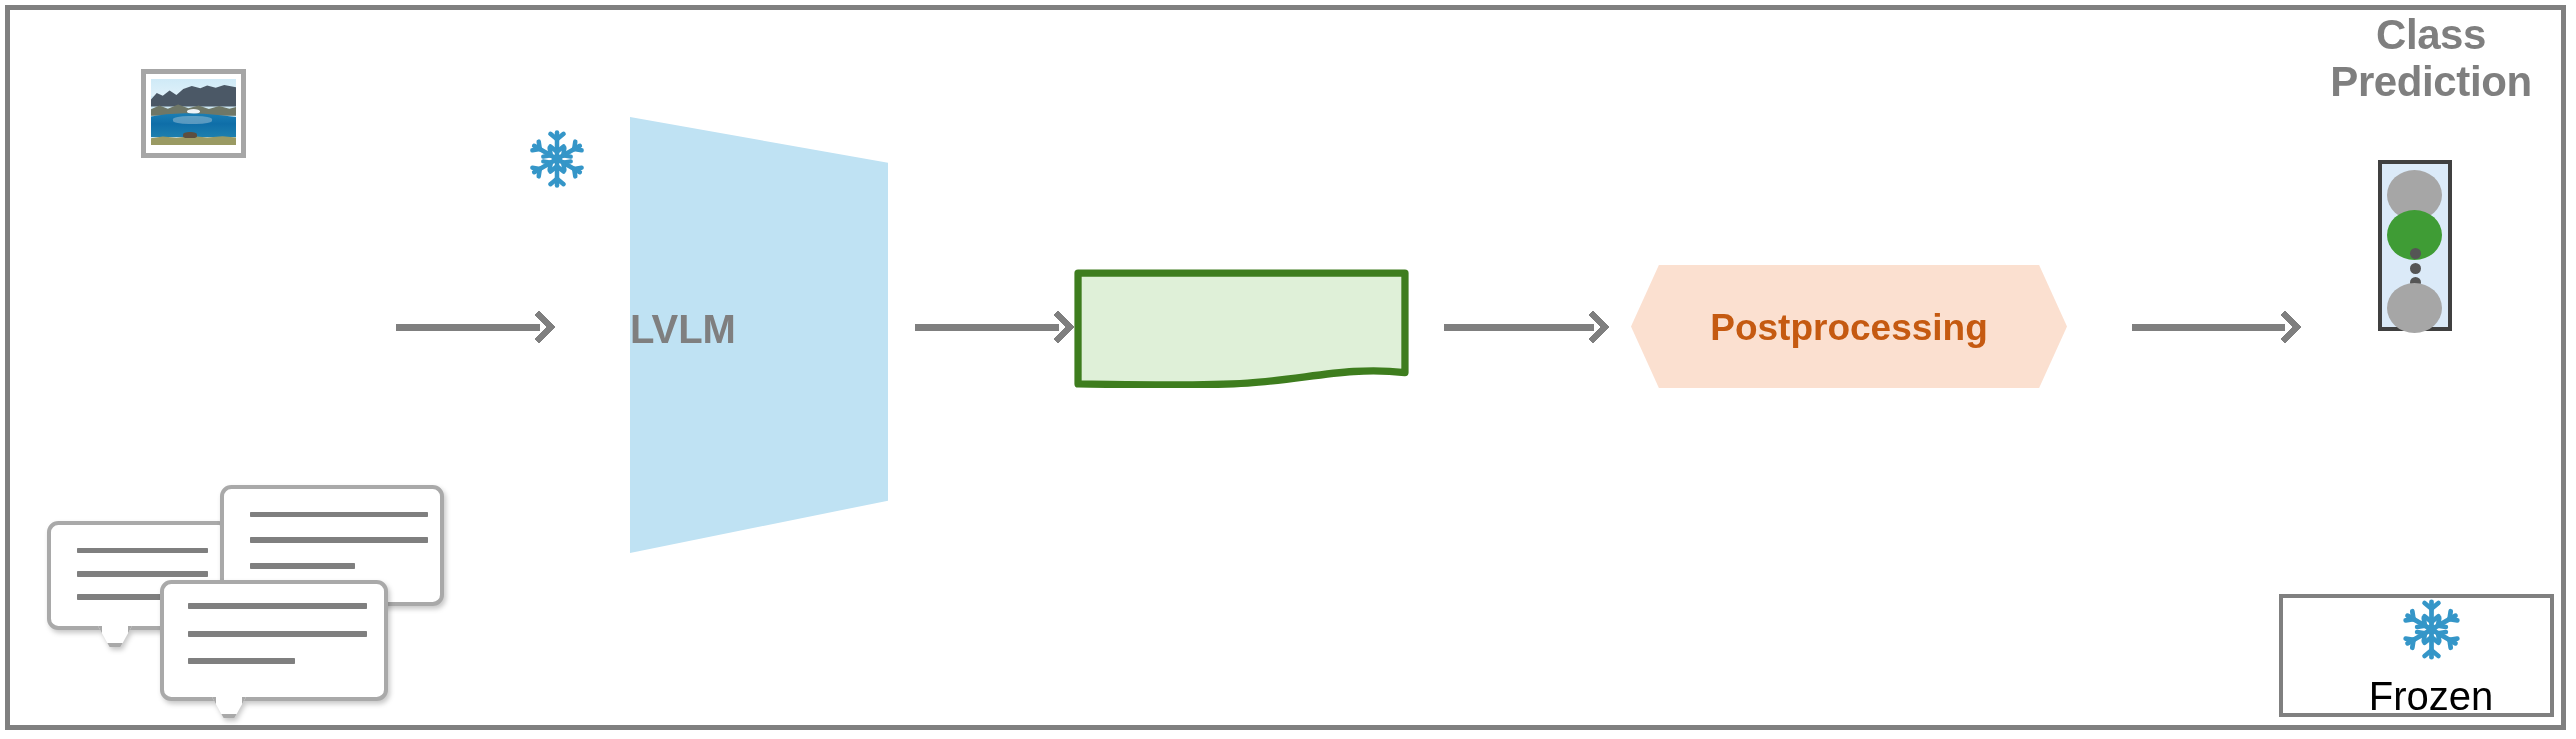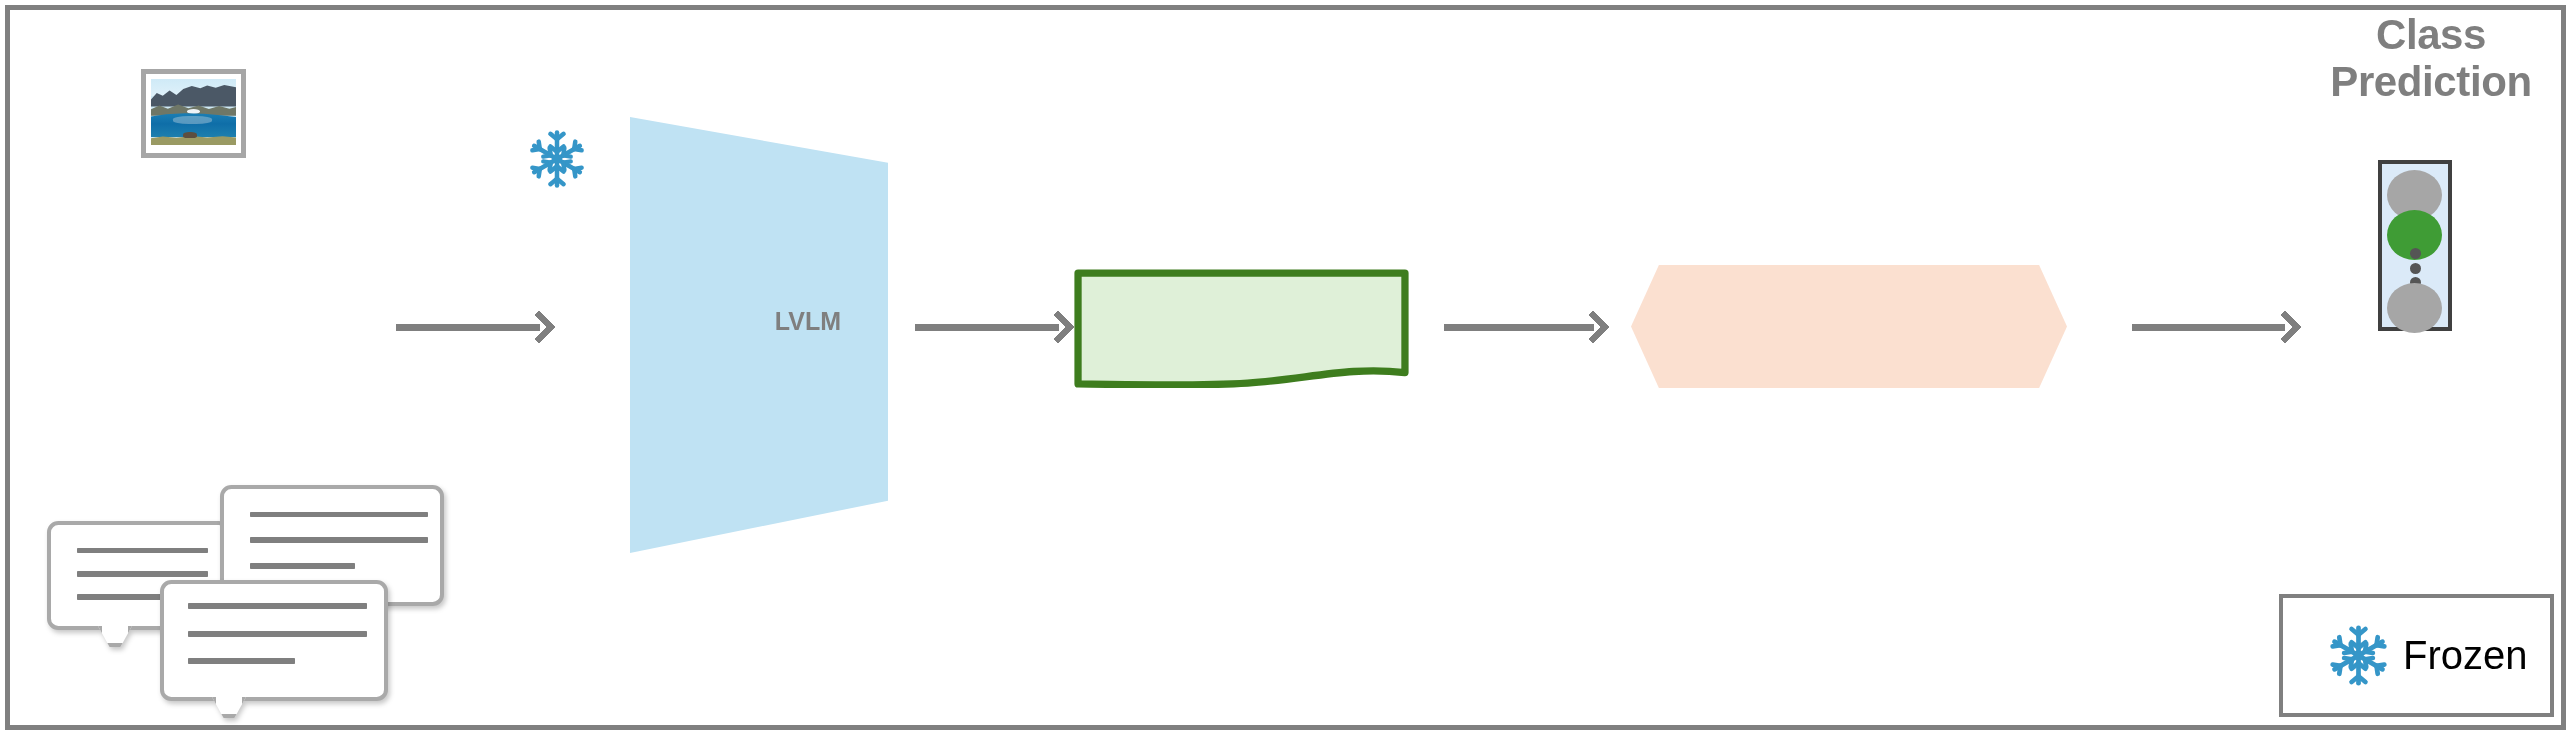--- a/index.html
+++ b/index.html
@@ -150,22 +150,22 @@
     width: 258px;
     height: 436px;
     background: #bfe2f3;
     clip-path: polygon(0% 0%, 100% 10.5%, 100% 88%, 0% 100%);
   }
   #lvlm-text {
     position: absolute;
     left: 630px;
     top: 307px;
     width: 211px;
-    text-align: right;
-    font-size: 25px;
+    text-align: left;
+    font-size: 40px;
     font-weight: bold;
     color: #7f7f7f;
     letter-spacing: 0px;
   }
   #snowflake-lvlm {
     position: absolute;
     left: 527px;
     top: 129px;
     width: 60px;
     height: 60px;
@@ -273,21 +273,22 @@
     left: 2279px;
     top: 594px;
     width: 275px;
     height: 123px;
     border: 4.8px solid #808080;
     background: #ffffff;
     box-sizing: border-box;
     display: flex;
     align-items: center;
     gap: 13px;
-    padding-left: 44px;
+    padding-left: 29px;
+    flex-direction: column;
   }
   #legend-snowflake { width: 63px; height: 63px; flex: none; }
   #legend-text {
     font-size: 40px;
     color: #000000;
     font-family: "Liberation Sans", sans-serif;
   }
 </style>
 </head>
 <body>
@@ -390,20 +391,21 @@
       <path d="M5,5 L410,5 L410,128 C340,120 290,136 215,141 C150,145 85,143 5,142 Z" fill="#dff0d8" stroke="#3e7d1e" stroke-width="9" stroke-linejoin="round"></path>
     </svg>
   </div>
 
   <div class="arrow" style="left:1444px; top:311px; width:170px;">
     <div class="shaft" style="width:150px;"></div>
     <div class="head" style="left:137px;"></div>
   </div>
 
   <div id="postprocessing-shape"></div>
+  <div id="postprocessing-text">Postprocessing</div>
 
   <div class="arrow" style="left:2132px; top:311px; width:174px;">
     <div class="shaft" style="width:153px;"></div>
     <div class="head" style="left:141px;"></div>
   </div>
 
   <div class="lbl" id="class-label">Class
 Prediction</div>
 
   <div id="class-column"></div>

